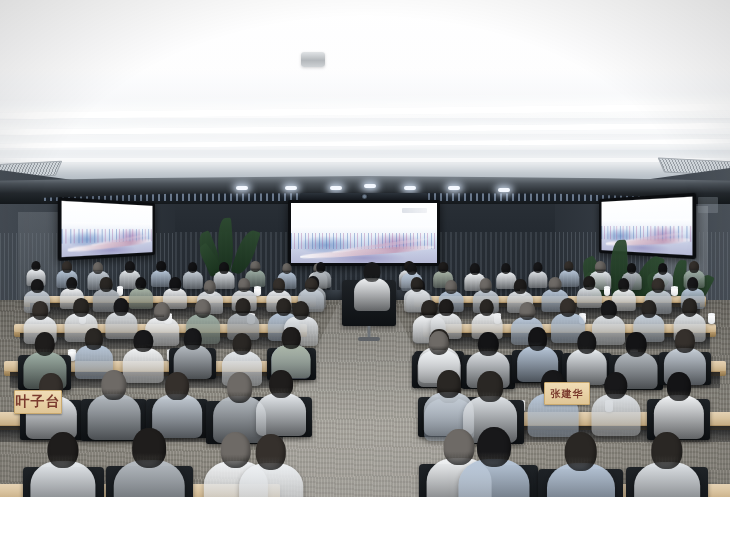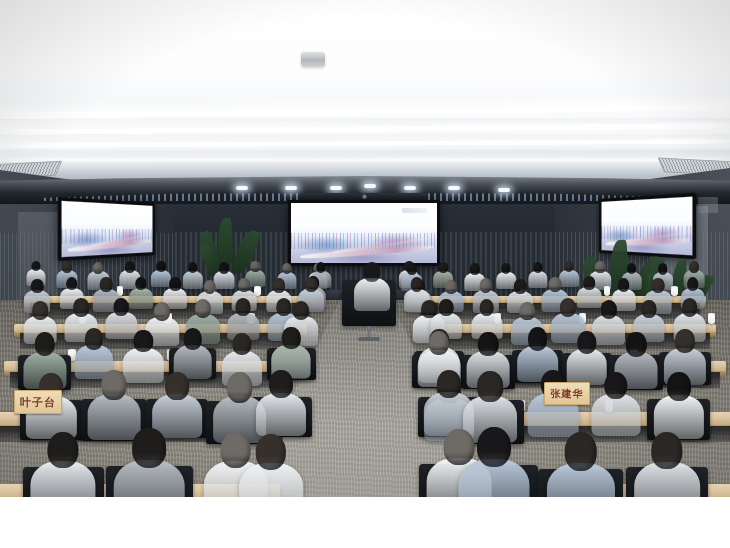--- a/index.html
+++ b/index.html
@@ -867,21 +867,21 @@
         <div class="chair" style="left:342px;top:280px;width:54px;height:46px;z-index:21;">
           <div class="post" style=""></div>
           <div class="base" style=""></div>
         </div>
         <div class="person" style="left:372px;top:262px;z-index:23;">
           <div class="body" style="top:16.224px;width:35.88px;height:32.76px;background:linear-gradient(180deg,#f0f2f4,rgba(0,0,0,.28) 160%);"></div>
           <div class="head" style="top:0;width:17.16px;height:20.28px;background:linear-gradient(180deg,#18181a 0%,#18181a 62%,rgba(0,0,0,.55) 100%);"></div>
         </div>
       </div>
 
-    <div class="nameplate" id="np-left" style="left: 14px; top: 390px; width: 46px; height: 22px; font-size: 11px; z-index: 40;">叶子台</div>
+    <div class="nameplate" id="np-left" style="left: 14px; top: 390px; width: 46px; height: 22px; font-size: 14px; z-index: 40;">叶子台</div>
     <div class="nameplate" id="np-right" style="left: 544px; top: 382px; width: 44px; height: 21px; font-size: 10px; z-index: 40;">张建华</div>
 
     <div class="glare"></div>
     <div class="vignette"></div>
   </div>
 
   <div id="letterbox"></div>
 </div>
 
 </body></html>

